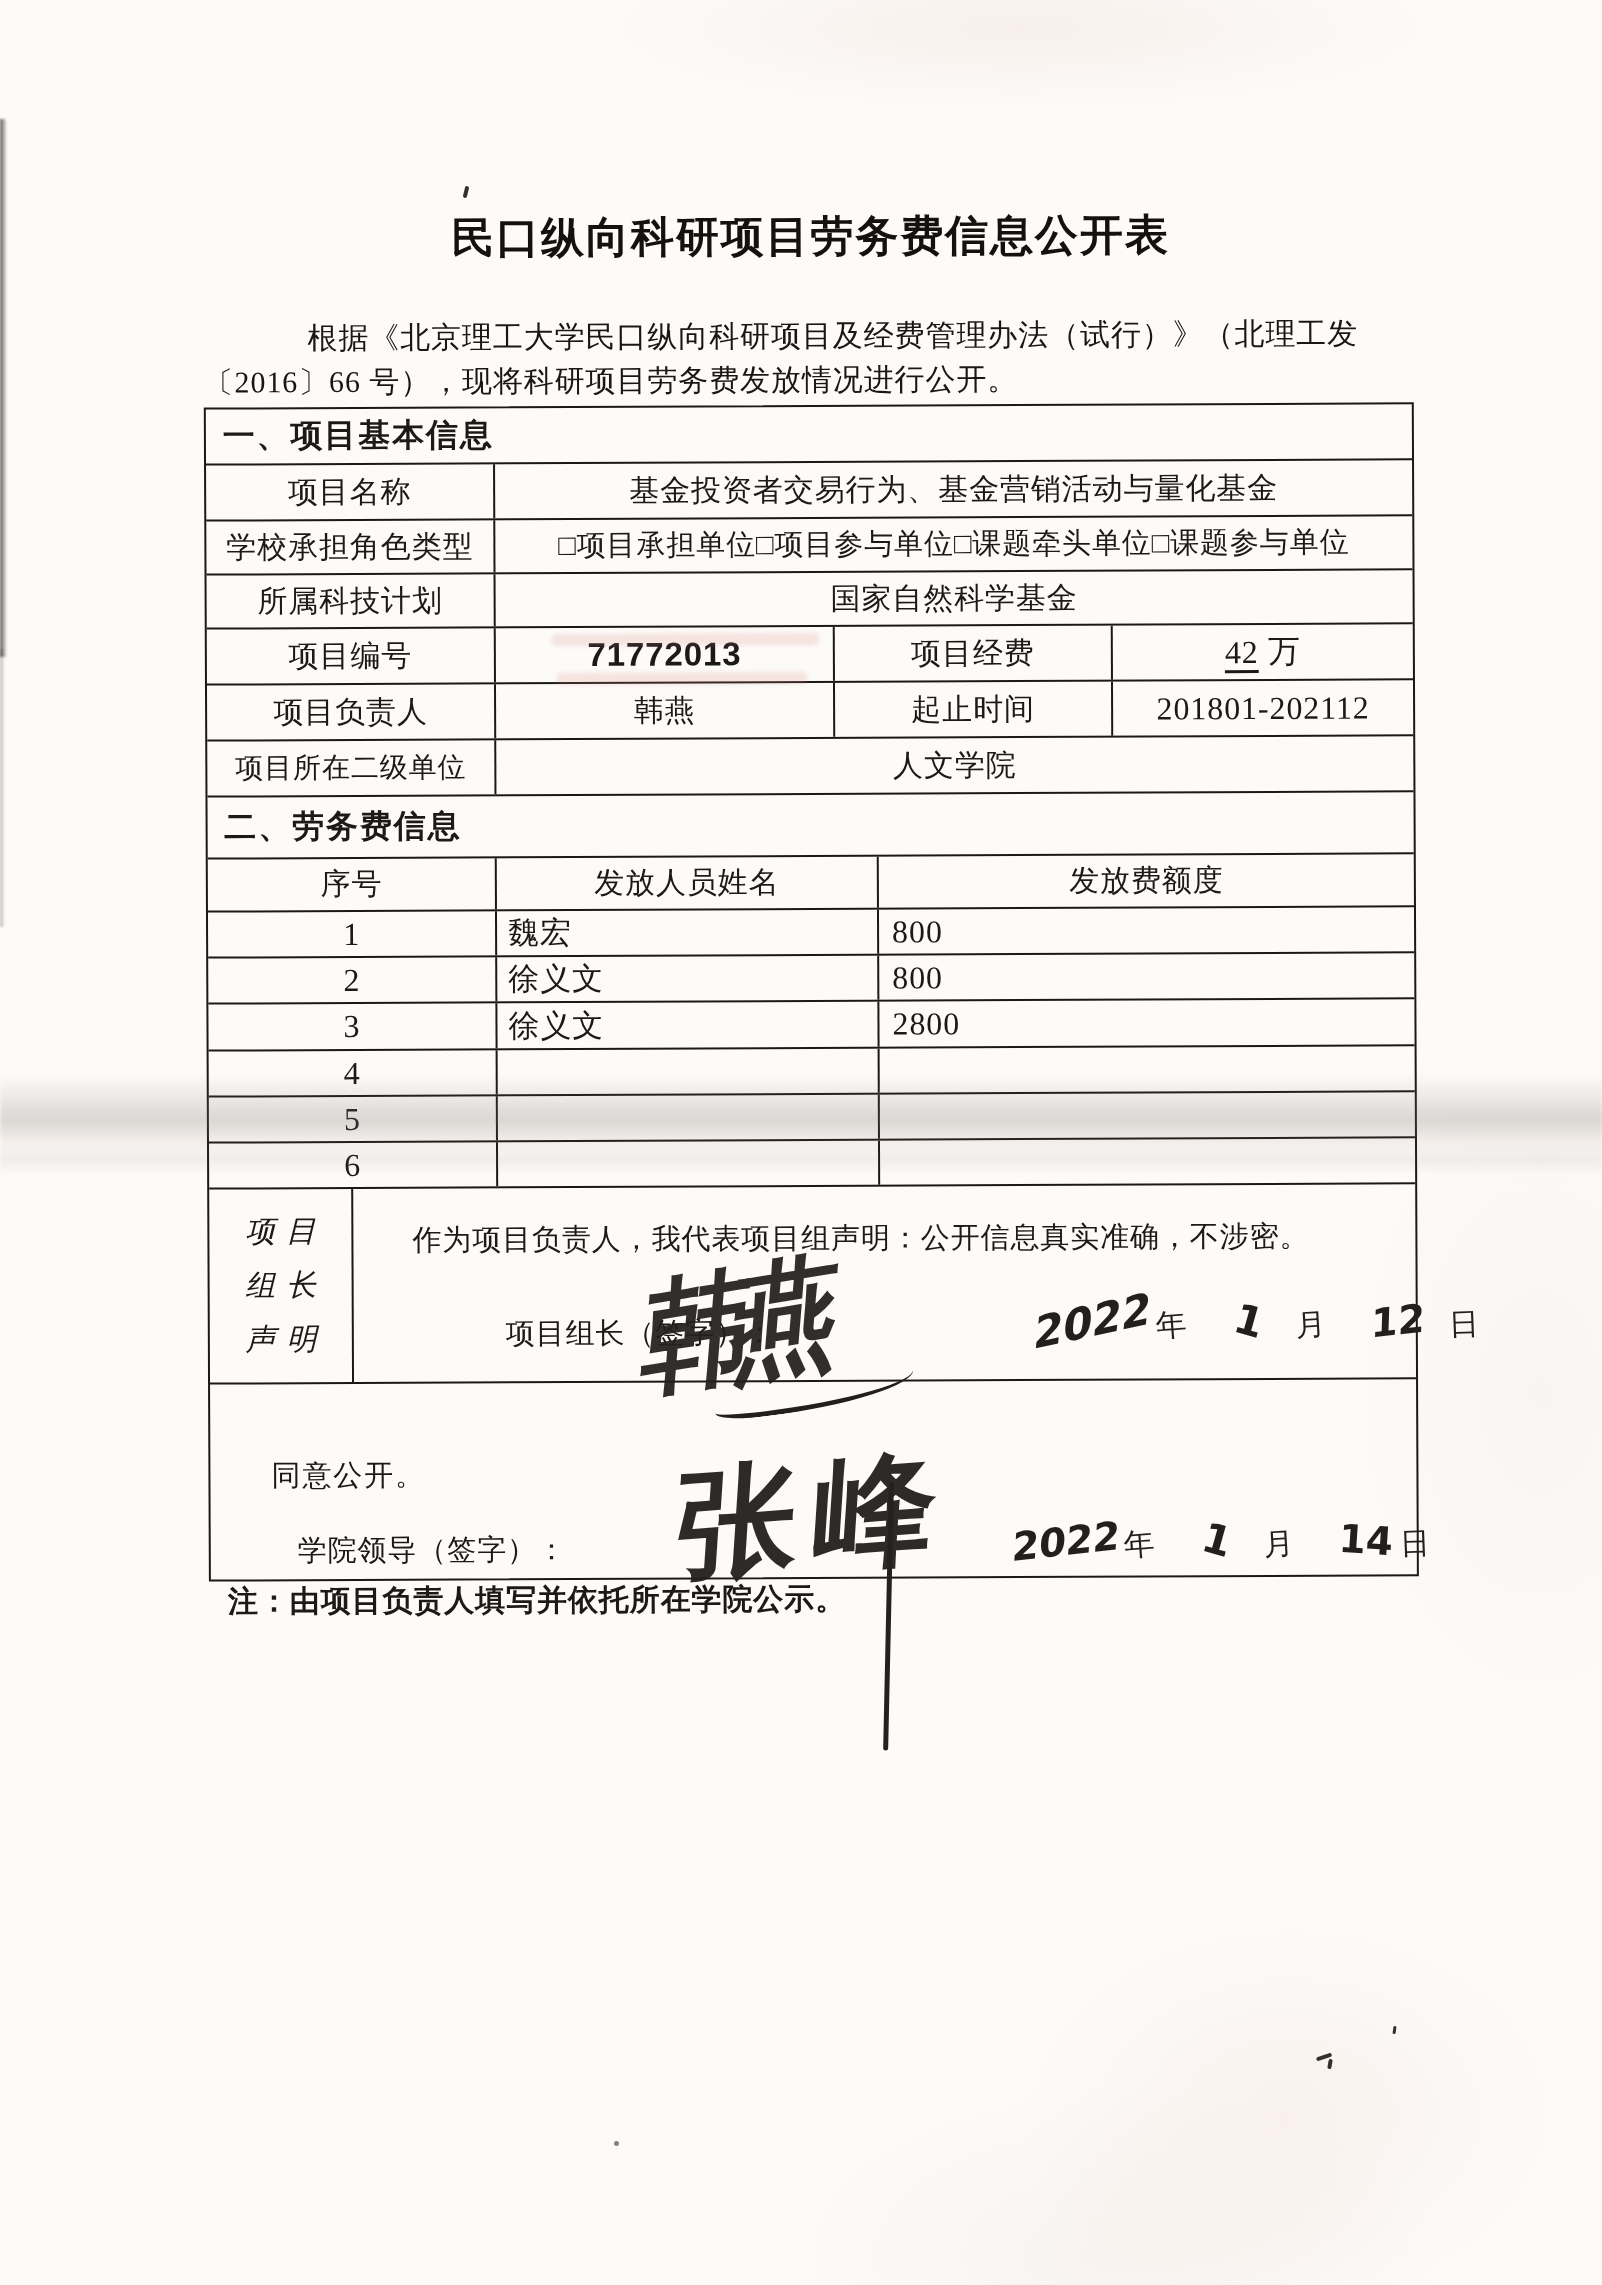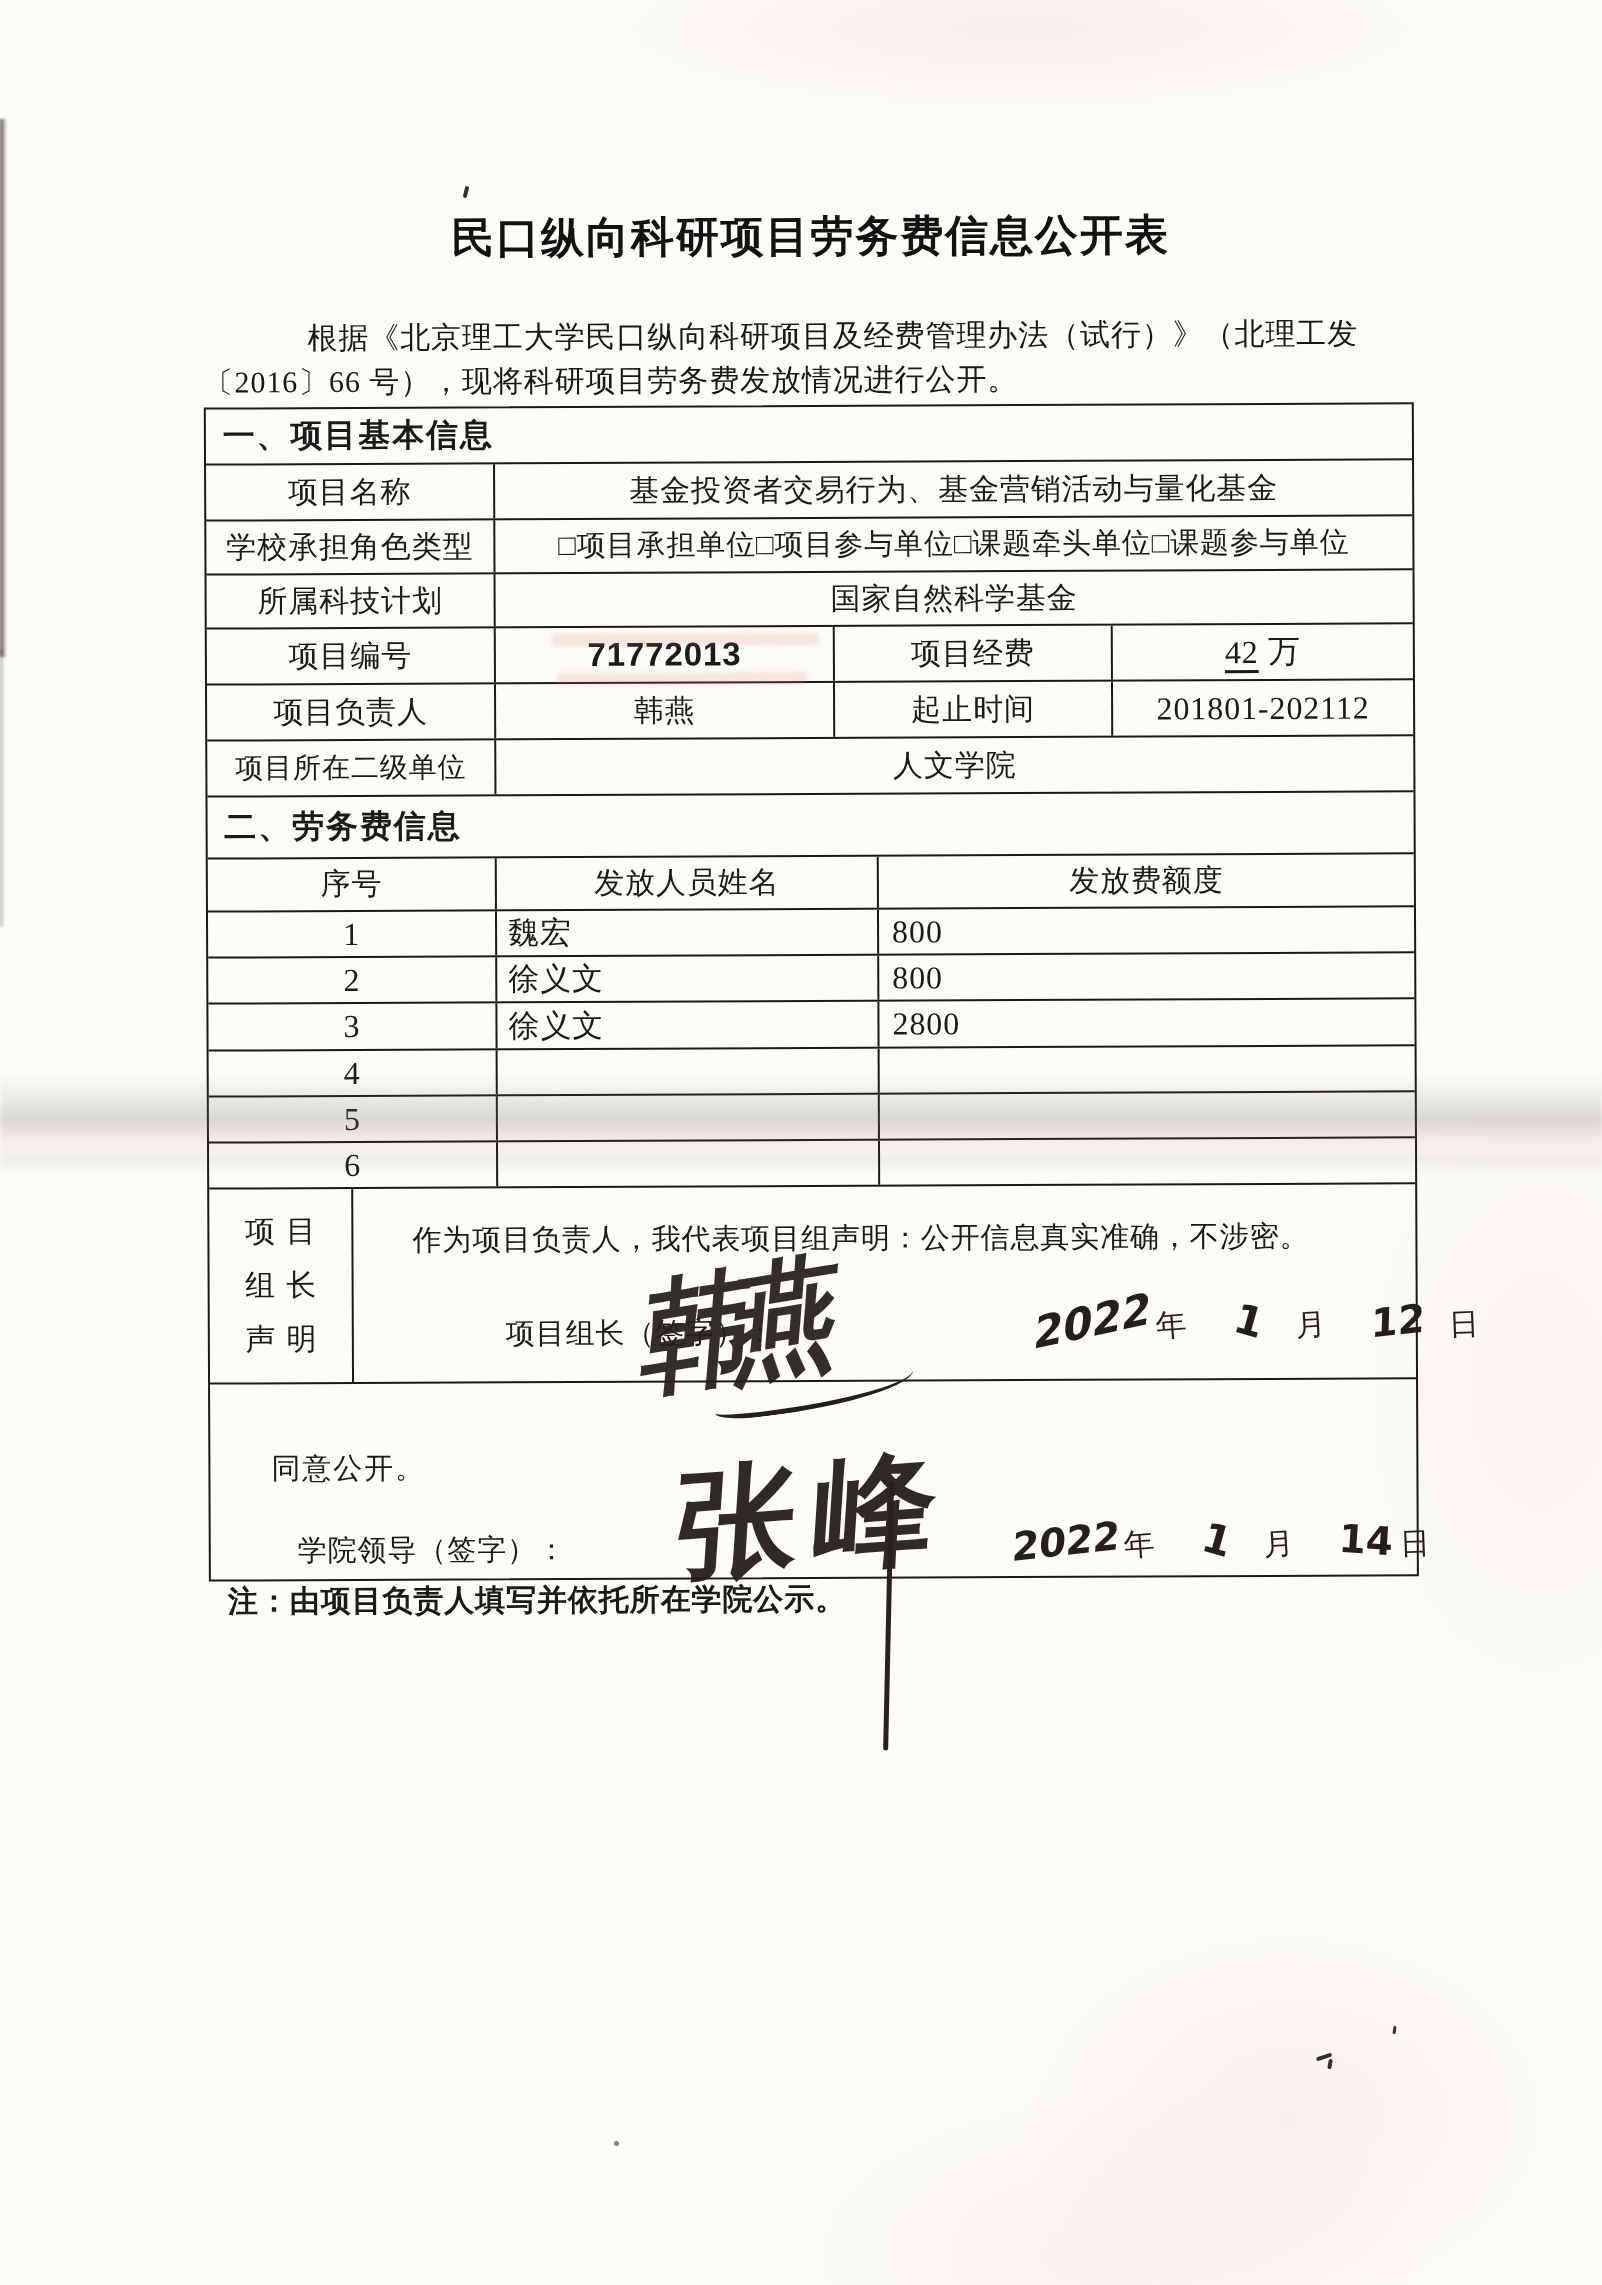--- a/index.html
+++ b/index.html
@@ -42,25 +42,25 @@
   .num-serif{font-family:"Liberation Serif","DejaVu Serif",serif;font-size:32px;}
   .uline{text-decoration:underline;text-underline-offset:7.4px;}
   .fee-unit{margin-left:9.3px;}
   .serial{font-size:32px;}
   .name-cell{padding-left:11px;font-size:31px;}
   .amt-cell{padding-left:13px;}
 
   
   .decl-label{width:144px;display:flex;flex-direction:column;align-items:center;justify-content:center;
      gap:13px;font-size:30px;}
-  .decl-label span{letter-spacing:11px;margin-right:-11px;white-space:nowrap;}
+  .decl-label span{letter-spacing:11px;margin-right:-11px;white-space:nowrap;font-style:italic;}
   .decl-body{position:relative;flex:1;display:block;padding:0;}
   .statement{position:absolute;left:59px;top:32px;font-size:29px;letter-spacing:0.9px;white-space:nowrap;}
   .sign-label{position:absolute;font-size:29px;letter-spacing:0.9px;white-space:nowrap;}
-  .opinion{position:absolute;left:61px;top:65px;font-size:29px;letter-spacing:1.9px;}
+  .opinion{position:absolute;left:61px;top:72px;font-size:29px;letter-spacing:1.9px;}
 
   
   .hand{font-family:"DejaVu Sans",sans-serif;color:#221f1c;}
   .sig{position:absolute;z-index:6;white-space:nowrap;}
   .sig-han{left:640px;top:1254px;font-size:109px;font-weight:700;
      transform:rotate(-9deg) skewX(-14deg) scaleY(1.12);letter-spacing:-18.6px;opacity:.93;}
   .sig-han-swoosh{position:absolute;z-index:6;left:711px;top:1373px;width:202px;height:37px;
      border-bottom:5.6px solid #221f1c;border-radius:0 0 90% 30%;transform:rotate(-7deg);}
   .sig-zhang{left:673px;top:1436px;font-size:122px;font-weight:700;
      transform:rotate(-4deg) skewX(-8deg);letter-spacing:16.7px;opacity:.95;}

